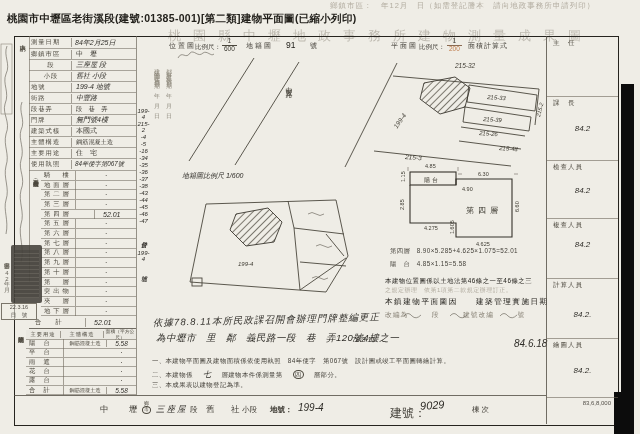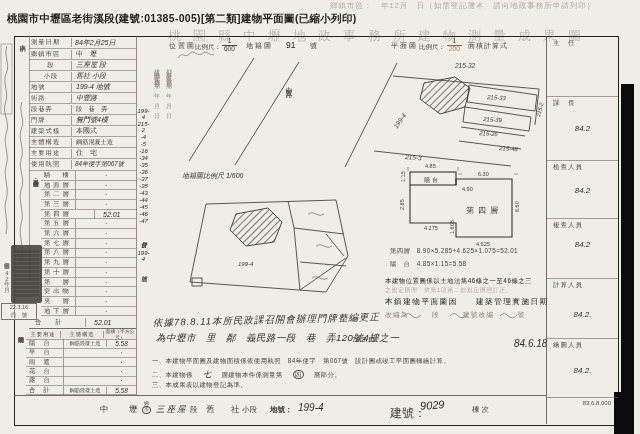--- a/index.html
+++ b/index.html
@@ -19,21 +19,21 @@
   .dot{width:100%;text-align:center;color:#3a372f;}
   .stripline{border-right:1px solid rgba(110,104,92,.6);}
   .circle{display:inline-block;border:1px solid #4a463c;border-radius:50%;padding:0 1px;line-height:1.1;}
   svg text{fill:#3f3c33;}
   .sq{stroke:#5c584e;fill:none;stroke-width:0.8;opacity:.75;}
 </style>
 </head>
 <body>
 
 <div class="abs faded" style="left:330px;top:1px;font-size:7.5px;letter-spacing:1px;">鄉鎮市區：　年12月　日（如需登記謄本　請向地政事務所申請列印）</div>
-<div class="abs dark" style="left:7px;top:12px;font-size:10.5px;font-weight:bold;letter-spacing:.3px;">桃園市中壢區老街溪段(建號:01385-005)[第二類]建物平面圖(已縮小列印)</div>
+<div class="abs dark" style="left:7px;top:12px;font-size:10.5px;font-weight:bold;letter-spacing:.3px;">桃園市中壢區老街溪段(建號:01385-001)[第二類]建物平面圖(已縮小列印)</div>
 <div class="abs" style="left:168px;top:27px;font-size:13px;letter-spacing:12px;color:rgba(100,92,78,.35);white-space:nowrap;">桃園縣中壢地政事務所建物測量成果圖</div>
 
 <div class="abs" style="left:14px;top:36px;width:603px;height:388px;border:1.5px solid #26241f;"></div>
 <div class="abs" style="left:621px;top:84px;width:13px;height:350px;background:#0c0c0c;"></div>
 <div class="abs" style="left:614px;top:392px;width:20px;height:42px;background:#0c0c0c;"></div>
 
 <svg class="abs" style="left:0;top:42px;" width="14" height="200">
   <path class="sq" d="M7 4 C3 14,11 22,6 32 C2 42,10 50,5 62 C2 72,11 80,6 92 C3 104,10 112,6 124 C3 136,10 146,6 158 C3 168,9 178,6 192"></path>
   <rect x="1" y="2" width="11" height="70" fill="none" stroke="#8a857a" stroke-width="0.6"></rect>
 </svg>

